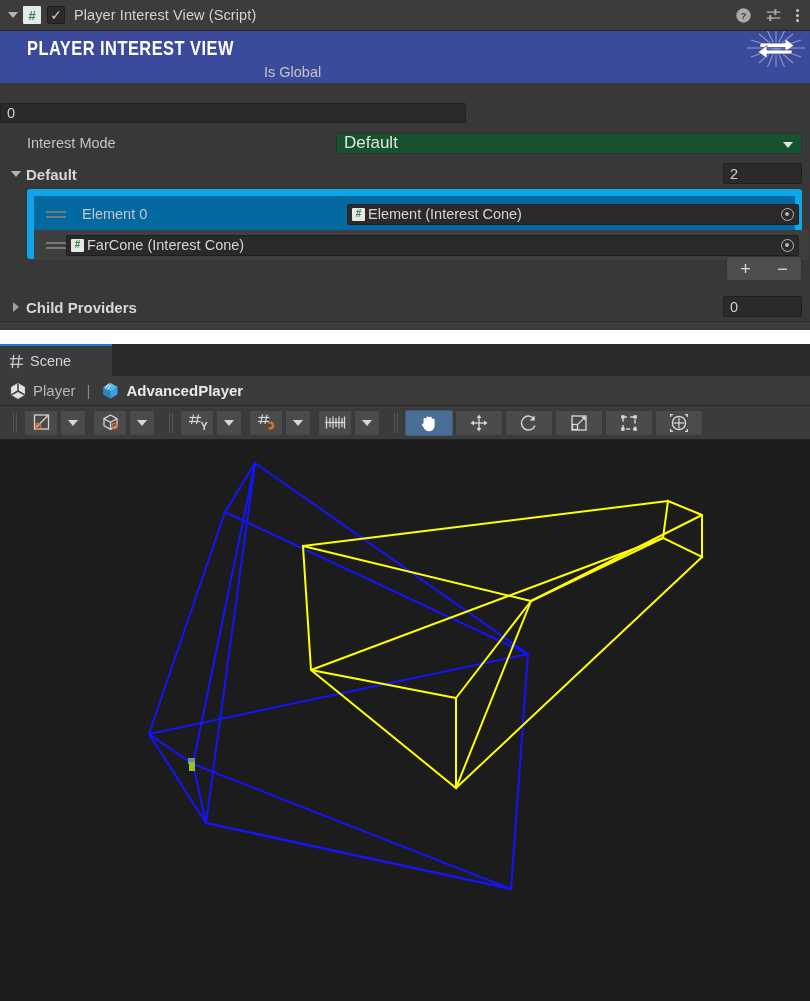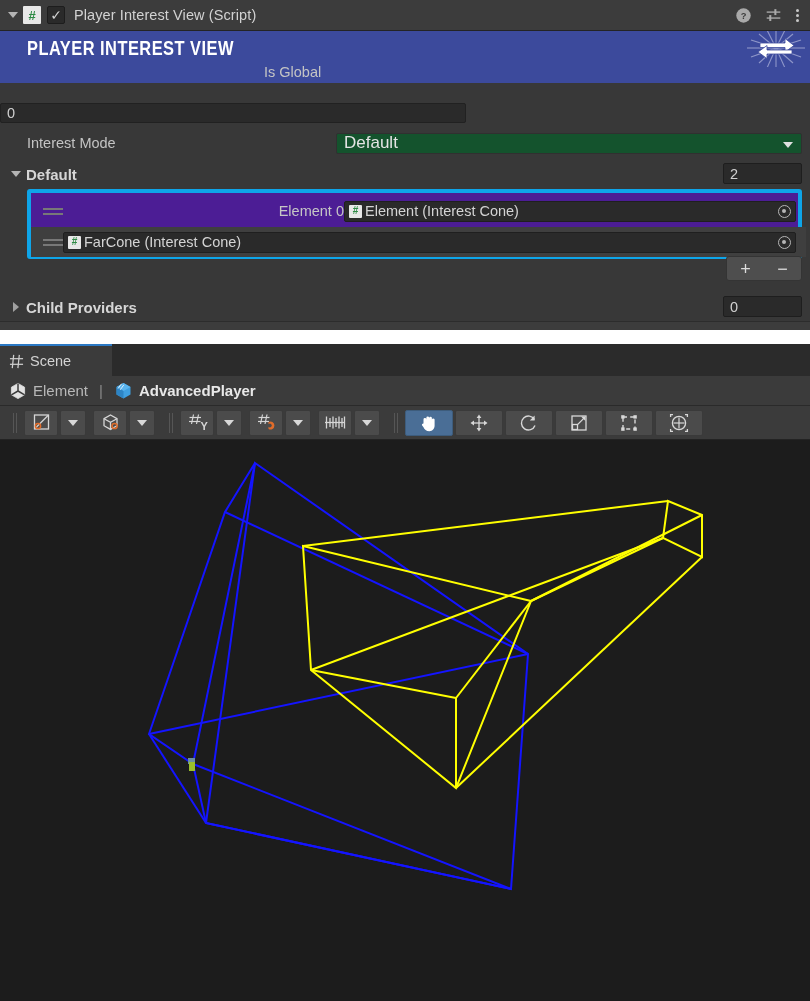--- a/index.html
+++ b/index.html
@@ -85,21 +85,21 @@
   
   .shapes-head { position:absolute; left:0; top:160px; width:810px; height:28px; display:flex; align-items:center; }
   .shapes-label { color:#d6d6d6; font-size:15px; font-weight:bold; }
   .size-field {
     position:absolute; right:8px; top:3px; width:79px; height:21px;
     background:#2a2a2a; border:1px solid #1e1e1e; border-radius:2px;
     color:#d0d0d0; font-size:14.5px; display:flex; align-items:center; padding-left:6px;
   }
   .arr-box {
     position:absolute; left:27px; top:189px; width:775px; height:70px;
-    background:#4c1d95; border:4px solid #0ea5e9; border-radius:3px;text-align:right;
+    background:#0369a1; border:7px solid #0ea5e9; border-radius:3px;
   }
   .arr-row { position:absolute; left:0; width:775px; height:30px; display:flex; align-items:center; }
   .arr-row.alt { background:#3f3f3f; }
   .drag-handle { width:20px; height:12px; margin-left:12px; flex:0 0 20px;
      display:flex; flex-direction:column; justify-content:center; gap:3px; }
   .drag-handle i { display:block; height:2px; background:#787878; width:20px; }
   .elem-label { color:#c6c6c6; font-size:14.5px; margin-left:16px; width:265px; flex:0 0 265px; }
   .objfield {
     height:21px; background:#2a2a2a; border:1px solid #1f1f1f; border-radius:2px;
     display:flex; align-items:center; padding-left:4px; position:relative;
@@ -320,21 +320,21 @@
         <span class="tab-label">Scene</span>
       </div>
     </div>
 
     <div class="breadcrumb">
       <svg width="18" height="18" viewBox="0 0 18 18">
         <path d="M9 1.4 L15.6 5.2 L15.6 12.8 L9 16.6 L2.4 12.8 L2.4 5.2 Z" fill="#e2e2e2" stroke="#e2e2e2" stroke-width=".8"></path>
         <path d="M9 1.4 L9 9 L2.4 12.8" fill="none" stroke="#3b3b3b" stroke-width="1.5"></path>
         <path d="M9 9 L15.6 12.8" fill="none" stroke="#3b3b3b" stroke-width="1.5"></path>
       </svg>
-      <span class="bc-text">Element</span>
+      <span class="bc-text">Player</span>
       <span class="bc-sep">|</span>
       <svg width="19" height="19" viewBox="0 0 19 19">
         <path d="M9.5 2 L16.5 6 L16.5 13.4 L9.5 17.4 L2.5 13.4 L2.5 6 Z" fill="#3f9fe0"></path>
         <path d="M9.5 2 L16.5 6 L9.5 10 L2.5 6 Z" fill="#5ab4ee"></path>
         <path d="M2.5 6 L9.5 10 L9.5 17.4 L2.5 13.4 Z" fill="#2d84c4"></path>
         <g stroke="#e9f4fc" stroke-width="1" opacity=".9">
           <line x1="4" y1="7.6" x2="7.6" y2="2.7"></line>
             <line x1="6.2" y1="8.8" x2="9.8" y2="3.9"></line>
         </g>
       </svg>

